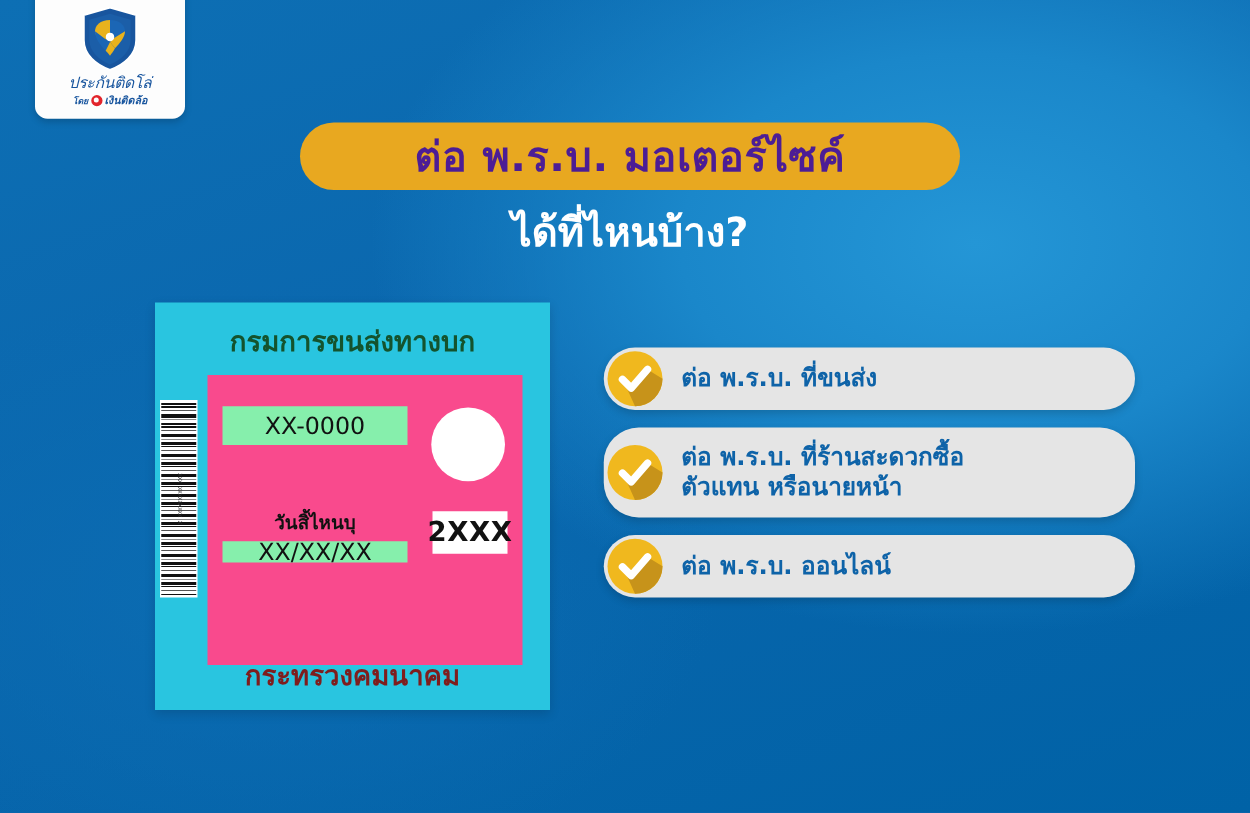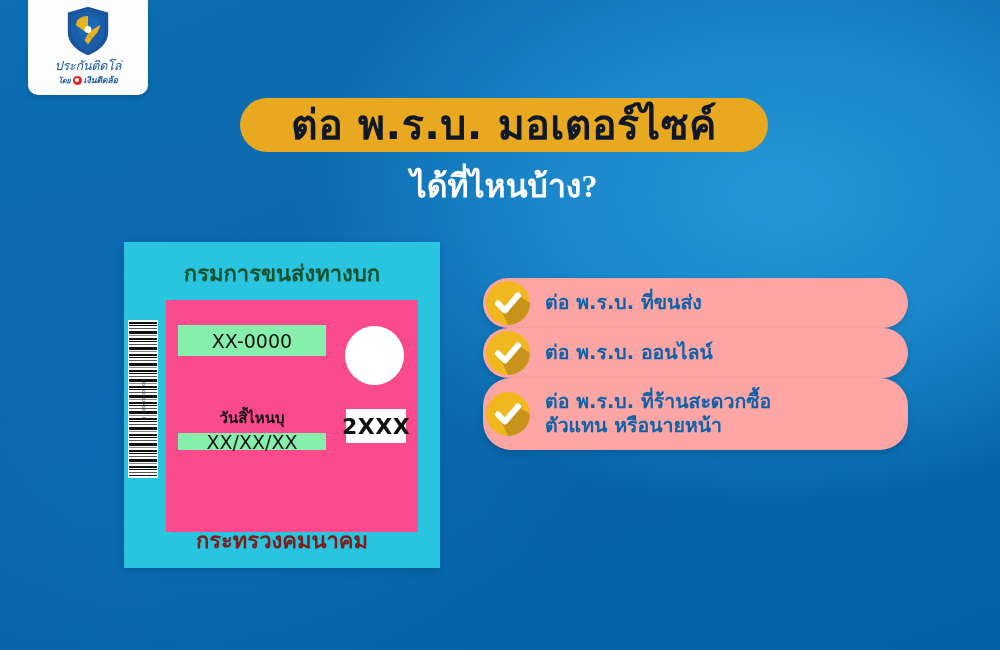--- a/index.html
+++ b/index.html
@@ -57,31 +57,30 @@
 
   
   #title-pill {
     position:absolute; left:240px; top:98px;
     width:528px; height:54px;
     background:#e8a820;
     border-radius:27px;
     display:flex; align-items:center; justify-content:center;
   }
   #title-pill span {
-    font-size:41px; font-weight:bold; color:#0f172a;
+    font-size:33px; font-weight:bold; color:#4c1d95;
     letter-spacing:.5px; white-space:nowrap;
     line-height:1;
   }
   #subtitle {
     position:absolute; left:240px; top:160px;
     width:528px;
     text-align:center;
     font-size:32px; font-weight:bold; color:#ffffff;
     white-space:nowrap;
-    font-family:Liberation Serif, serif;
   }
 
   
   #sticker {
     position:absolute; left:124px; top:242px;
     width:316px; height:326px;
     background:#29c5e0;
     box-shadow:0 3px 8px rgba(0,0,0,.14);
     overflow:hidden;
   }
@@ -150,23 +149,24 @@
     letter-spacing:.5px;
   }
 
   
   #bullets {
     position:absolute; left:483px; top:278px;
     width:425px;
   }
   .bullet {
     position:relative;
-    background:#fca5a5;
+    background:#e5e5e5;
     border-radius:28px;
     box-shadow:0 3px 7px rgba(0,0,0,.17);
+    margin-bottom:14px;
     min-height:50px;
     display:flex; align-items:center;
     padding-left:62px; padding-right:18px;
   }
   .bullet.tall { min-height:72px; }
   .check {
     position:absolute; left:1px; top:50%;
     transform:translateY(-50%);
     width:48px; height:48px;
   }
@@ -231,32 +231,32 @@
 
   <div class="bullet">
     <svg class="check" viewBox="0 0 48 48">
       <circle cx="24" cy="24" r="22" fill="#f0b81e"></circle>
       <path d="M24 46 A22 22 0 0 0 46 24 L33 16 L21 31 L15 26 Z" fill="#c7931a"></path>
       <path d="M14 24.5 L21 31.5 L34 16.5" fill="none" stroke="#ffffff" stroke-width="6" stroke-linecap="round" stroke-linejoin="round"></path>
     </svg>
     <div class="bullet-text">ต่อ พ.ร.บ. ที่ขนส่ง</div>
   </div>
 
-  <div class="bullet">
-    <svg class="check" viewBox="0 0 48 48">
-      <circle cx="24" cy="24" r="22" fill="#f0b81e"></circle>
-      <path d="M24 46 A22 22 0 0 0 46 24 L33 16 L21 31 L15 26 Z" fill="#c7931a"></path>
-      <path d="M14 24.5 L21 31.5 L34 16.5" fill="none" stroke="#ffffff" stroke-width="6" stroke-linecap="round" stroke-linejoin="round"></path>
-    </svg>
-    <div class="bullet-text">ต่อ พ.ร.บ. ออนไลน์</div>
-  </div>
-
   <div class="bullet tall">
     <svg class="check" viewBox="0 0 48 48">
       <circle cx="24" cy="24" r="22" fill="#f0b81e"></circle>
       <path d="M24 46 A22 22 0 0 0 46 24 L33 16 L21 31 L15 26 Z" fill="#c7931a"></path>
       <path d="M14 24.5 L21 31.5 L34 16.5" fill="none" stroke="#ffffff" stroke-width="6" stroke-linecap="round" stroke-linejoin="round"></path>
     </svg>
     <div class="bullet-text">ต่อ พ.ร.บ. ที่ร้านสะดวกซื้อ
 ตัวแทน หรือนายหน้า</div>
   </div>
 
+  <div class="bullet">
+    <svg class="check" viewBox="0 0 48 48">
+      <circle cx="24" cy="24" r="22" fill="#f0b81e"></circle>
+      <path d="M24 46 A22 22 0 0 0 46 24 L33 16 L21 31 L15 26 Z" fill="#c7931a"></path>
+      <path d="M14 24.5 L21 31.5 L34 16.5" fill="none" stroke="#ffffff" stroke-width="6" stroke-linecap="round" stroke-linejoin="round"></path>
+    </svg>
+    <div class="bullet-text">ต่อ พ.ร.บ. ออนไลน์</div>
+  </div>
+
 </div>
 
 </body></html>

